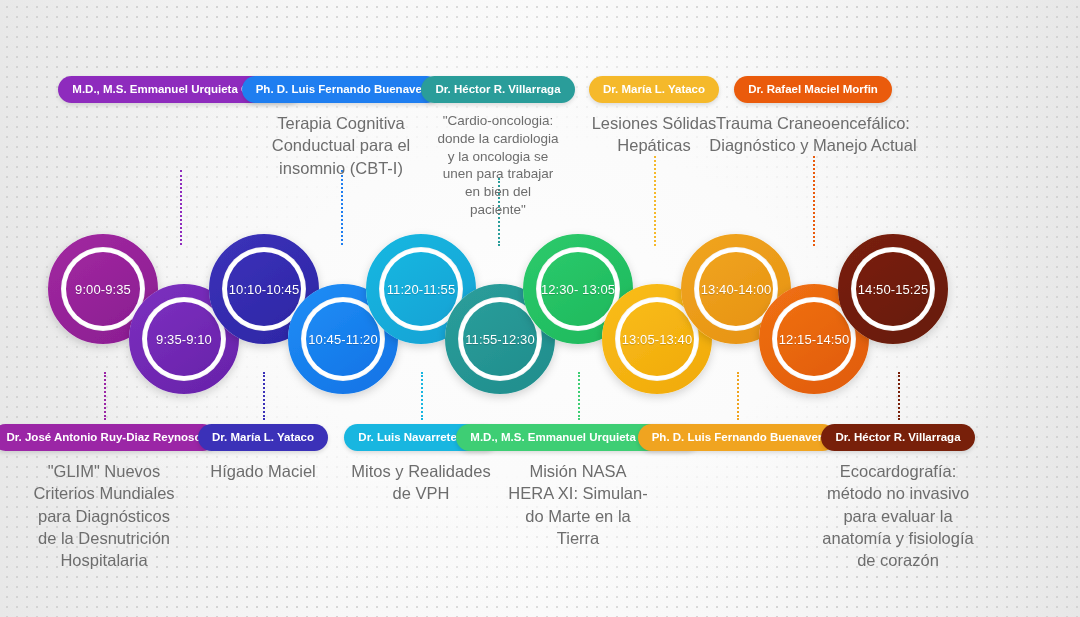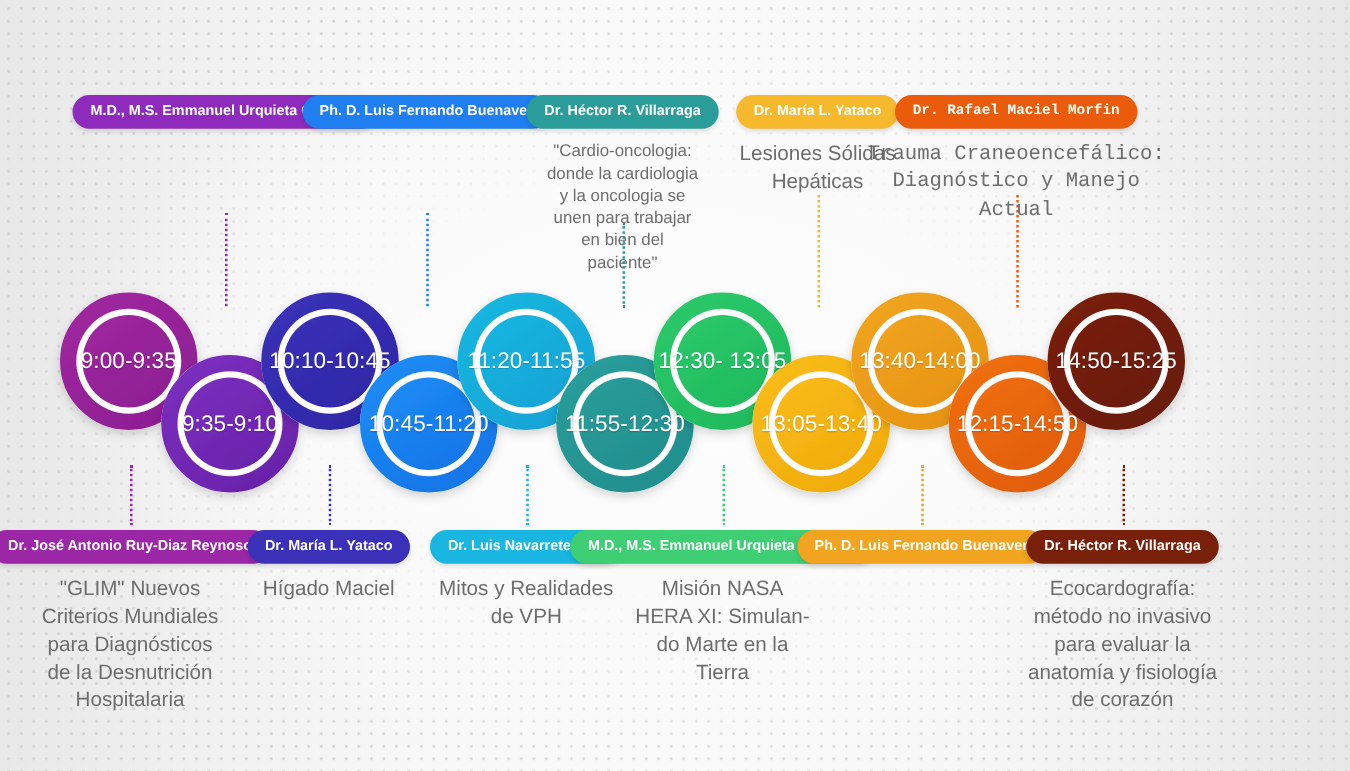--- a/index.html
+++ b/index.html
@@ -20,21 +20,21 @@
     background-image:radial-gradient(#d2d2d2 1.05px, transparent 1.15px);
     background-size:10px 10px;background-position:2px 2px;
     -webkit-mask-image:radial-gradient(ellipse 58% 62% at 50% 50%, rgba(0,0,0,0) 42%, rgba(0,0,0,.55) 66%, #000 88%);
     mask-image:radial-gradient(ellipse 58% 62% at 50% 50%, rgba(0,0,0,0) 42%, rgba(0,0,0,.55) 66%, #000 88%);
     opacity:.95;pointer-events:none;
   }
   #chain{position:absolute;left:0;top:0;width:1080px;height:617px;pointer-events:none;}
   .node{position:absolute;transform:translate(-50%,-50%);}
   .time{
     position:absolute;left:50%;top:50%;transform:translate(-50%,-50%);
-    color:#fff;font-size:18px;letter-spacing:.1px;white-space:nowrap;
+    color:#fff;font-size:13px;letter-spacing:.1px;white-space:nowrap;
     text-shadow:0 1px 1px rgba(0,0,0,.18);
   }
   .conn{position:absolute;width:0;border-left:2px dotted #999;}
   .block{position:absolute;text-align:center;}
   .pill{
     display:inline-block;border-radius:16px;padding:6px 14px 7px;
     color:#fff;font-size:11.5px;font-weight:bold;line-height:1.22;
     box-shadow:0 2px 4px rgba(0,0,0,.13);white-space:nowrap;
   }
   .desc{
@@ -227,30 +227,32 @@
       <div class="conn" style="left: 263px; top: 372px; height: 48px; border-left-color: rgb(59, 49, 184);"></div>
       <div class="conn" style="left: 421px; top: 372px; height: 48px; border-left-color: rgb(24, 182, 224);"></div>
       <div class="conn" style="left: 578px; top: 372px; height: 48px; border-left-color: rgb(62, 206, 116);"></div>
       <div class="conn" style="left: 737px; top: 372px; height: 48px; border-left-color: rgb(240, 164, 32);"></div>
       <div class="conn" style="left: 898px; top: 372px; height: 48px; border-left-color: rgb(120, 32, 10);"></div>
     </div>
   <div id="top-blocks">
       <div class="block" style="width: 260px; left: 50px; top: 76px;"><div class="pill" style="background: rgb(142, 43, 189);">M.D., M.S. Emmanuel
 Urquieta Ordoñez</div></div>
       <div class="block" style="width: 260px; left: 211px; top: 76px;"><div class="pill" style="background: rgb(31, 126, 240);">Ph. D. Luis Fernando
-Buenaver</div></div>
+Buenaver</div><div class="desc">Terapia Cognitiva
+Conductual para el
+insomnio (CBT-I)</div></div>
       <div class="block" style="width: 260px; left: 368px; top: 76px;"><div class="pill" style="background: rgb(42, 157, 154);">Dr. Héctor R. Villarraga</div><div class="desc sm">"Cardio-oncologia:
 donde la cardiologia
 y la oncologia se
 unen para trabajar
 en bien del
 paciente"</div></div>
       <div class="block" style="width: 260px; left: 524px; top: 76px;"><div class="pill" style="background: rgb(245, 185, 43);">Dr. María L. Yataco</div><div class="desc">Lesiones Sólidas
 Hepáticas</div></div>
-      <div class="block" style="width: 260px; left: 683px; top: 76px; font-family: Liberation Mono, monospace;"><div class="pill" style="background: rgb(234, 91, 12);">Dr. Rafael Maciel
+      <div class="block" style="width: 260px; left: 683px; top: 76px;"><div class="pill" style="background: rgb(234, 91, 12);">Dr. Rafael Maciel
 Morfin</div><div class="desc">Trauma Craneoencefálico:
 Diagnóstico y Manejo Actual</div></div>
     </div>
   <div id="bottom-blocks">
       <div class="block" style="width: 250px; left: -21px; top: 424px;"><div class="pill" style="background: rgb(155, 38, 166);">Dr. José Antonio
 Ruy-Diaz Reynoso</div><div class="desc">"GLIM" Nuevos
 Criterios Mundiales
 para Diagnósticos
 de la Desnutrición
 Hospitalaria</div></div>

